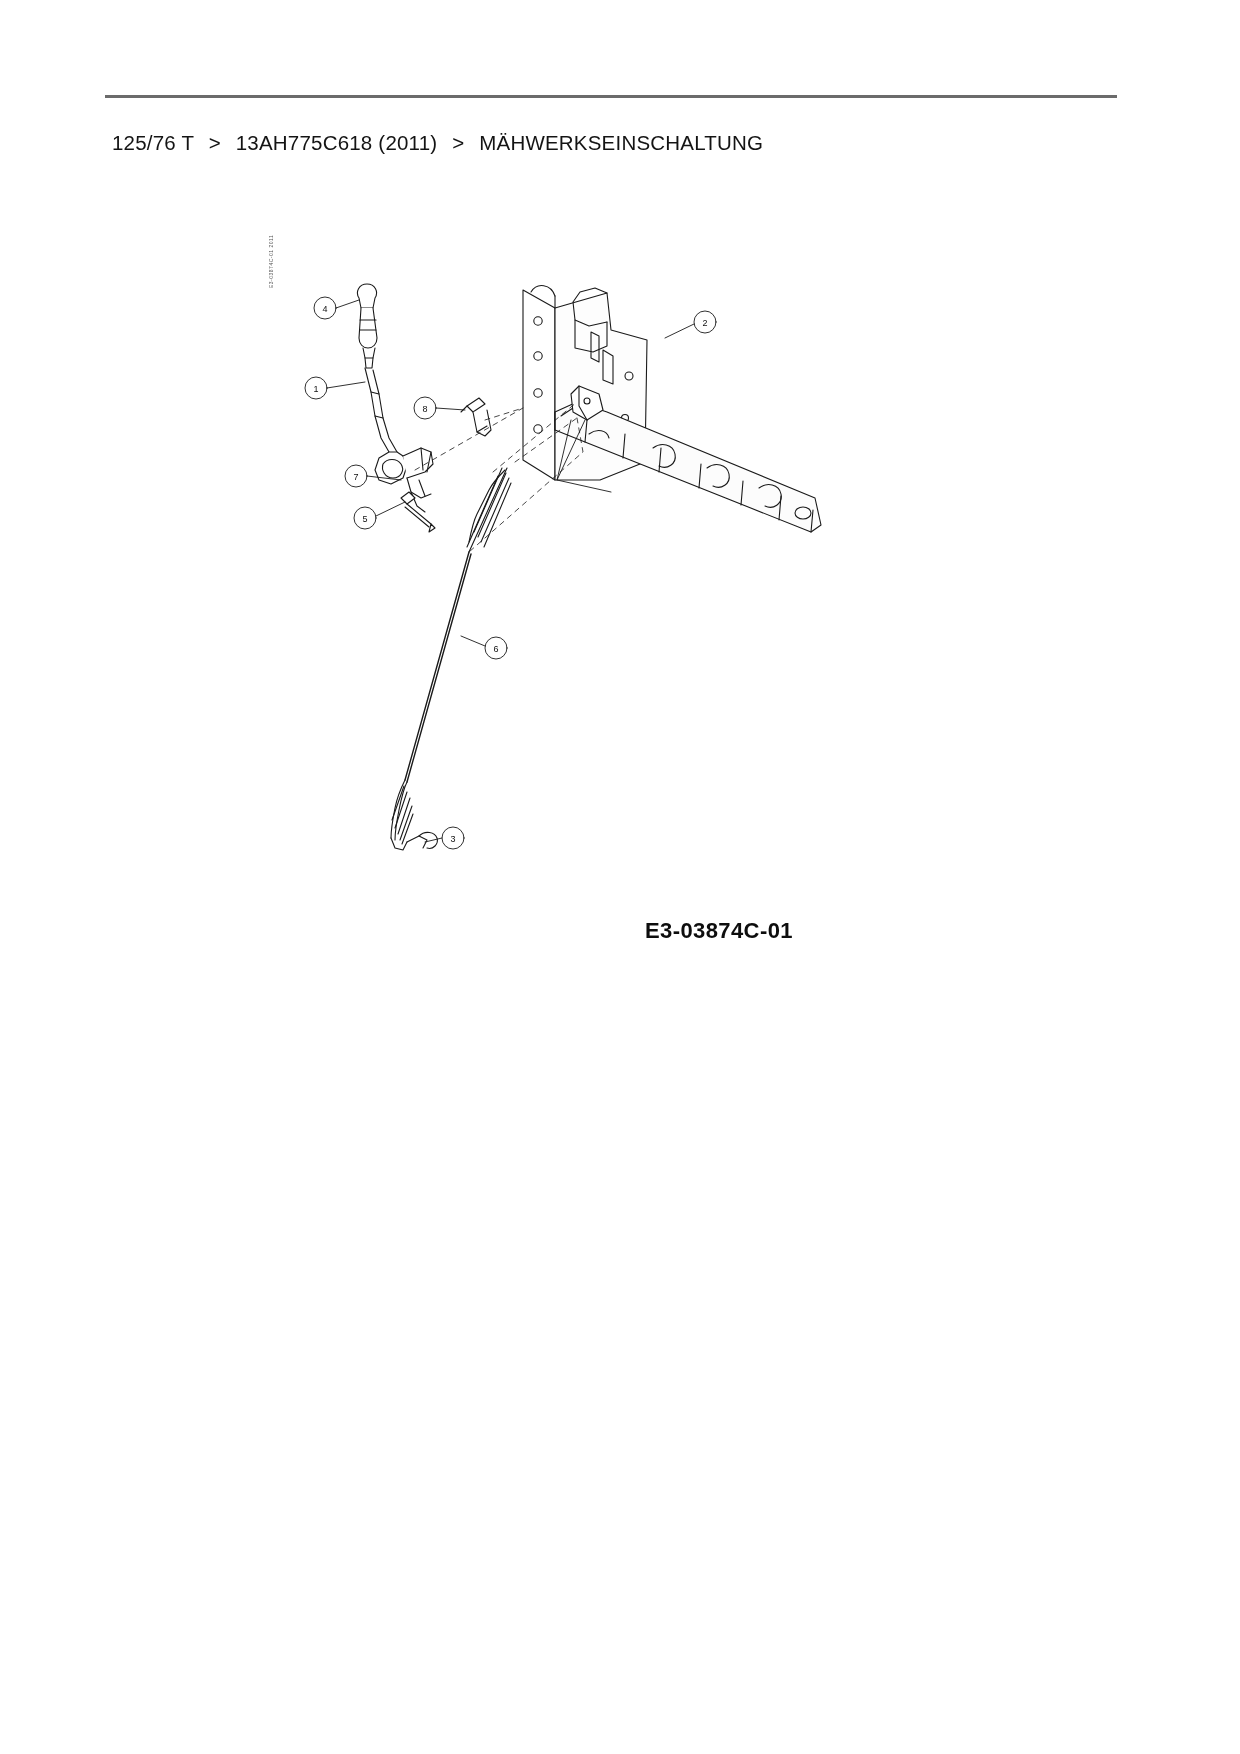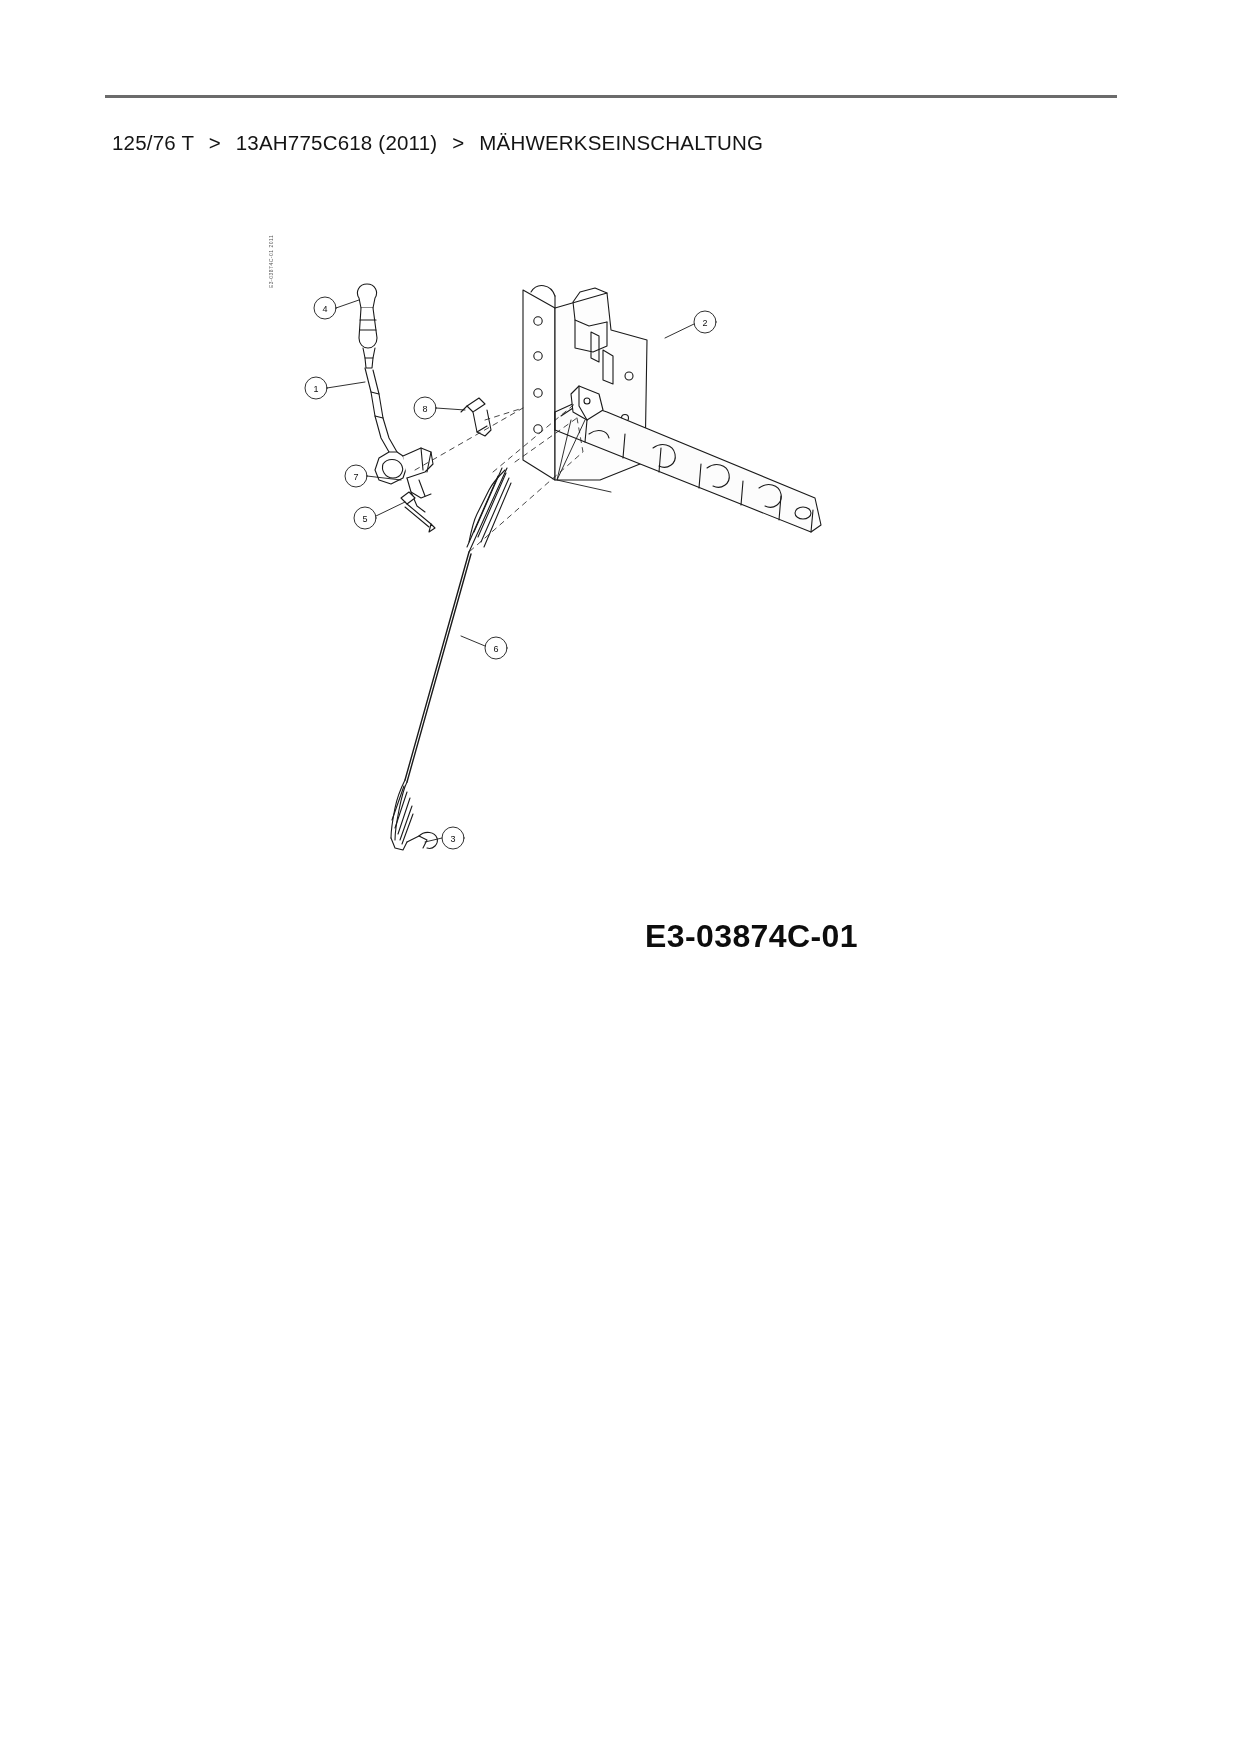--- a/index.html
+++ b/index.html
@@ -66,21 +66,21 @@
     writing-mode: vertical-rl;
     transform: rotate(180deg);
     letter-spacing: 0.5px;
     white-space: nowrap;
     font-family: "Liberation Sans", sans-serif;
   }
   .drawing-number {
     position: absolute;
     left: 645px;
     top: 918px;
-    font-size: 32px;
+    font-size: 22px;
     font-weight: bold;
     letter-spacing: 0.4px;
     color: #0d0d0d;
     font-family: "Liberation Sans", sans-serif;
   }
   .callout-label {
     font-size: 9px;
     font-family: "Liberation Sans", sans-serif;
     fill: #111;
   }

